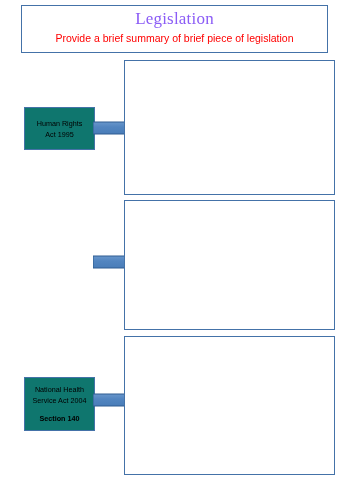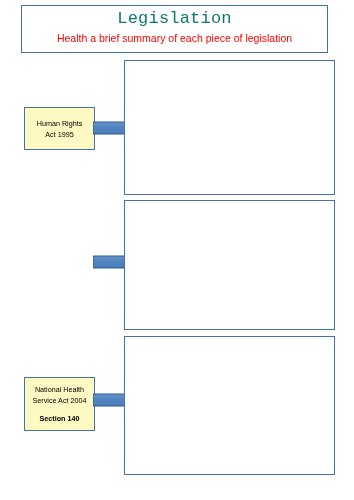--- a/index.html
+++ b/index.html
@@ -32,42 +32,42 @@
     box-sizing: border-box;
     border: 1.2px solid #4472a8;
     background: #ffffff;
     display: flex;
     flex-direction: column;
     align-items: center;
     justify-content: flex-start;
     padding-top: 2px;
   }
   .header-title {
-    font-family: Liberation Mono, monospace;
+    font-family: Liberation Serif, serif;
     font-size: 17px;
     line-height: 22px;
-    color: #0f766e;
+    color: #8b5cf6;
     letter-spacing: 0.2px;
     white-space: nowrap;
   }
   .header-subtitle {
     font-family: "Liberation Sans", sans-serif;
     font-size: 10.5px;
     line-height: 14px;
     color: #ff0000;
     white-space: nowrap;
     margin-top: 1px;
   }
 
   
   .label-box {
     position: absolute;
     box-sizing: border-box;
     border: 1.2px solid #4472a8;
-    background: #fef9c3;
+    background: #0f766e;
     display: flex;
     flex-direction: column;
     align-items: center;
     justify-content: center;
     text-align: center;
     font-family: "Liberation Sans", sans-serif;
     font-size: 7.2px;
     line-height: 11px;
     color: #000000;
   }
@@ -101,21 +101,21 @@
 
   .arrow svg { display: block; width: 100%; height: 100%; }
 </style>
 </head>
 <body>
 
 <div class="page">
 
   <div class="header-box">
     <div class="header-title">Legislation</div>
-    <div class="header-subtitle">Health a brief summary of each piece of legislation</div>
+    <div class="header-subtitle">Provide a brief summary of brief piece of legislation</div>
   </div>
 
   <div class="label-box" id="label-box-1">
     <span class="label-line">Human Rights</span>
     <span class="label-line">Act 1995</span>
   </div>
 
   <div class="arrow" id="arrow-1">
     <svg viewBox="0 0 52 22" preserveAspectRatio="none" aria-hidden="true">
       <defs>

